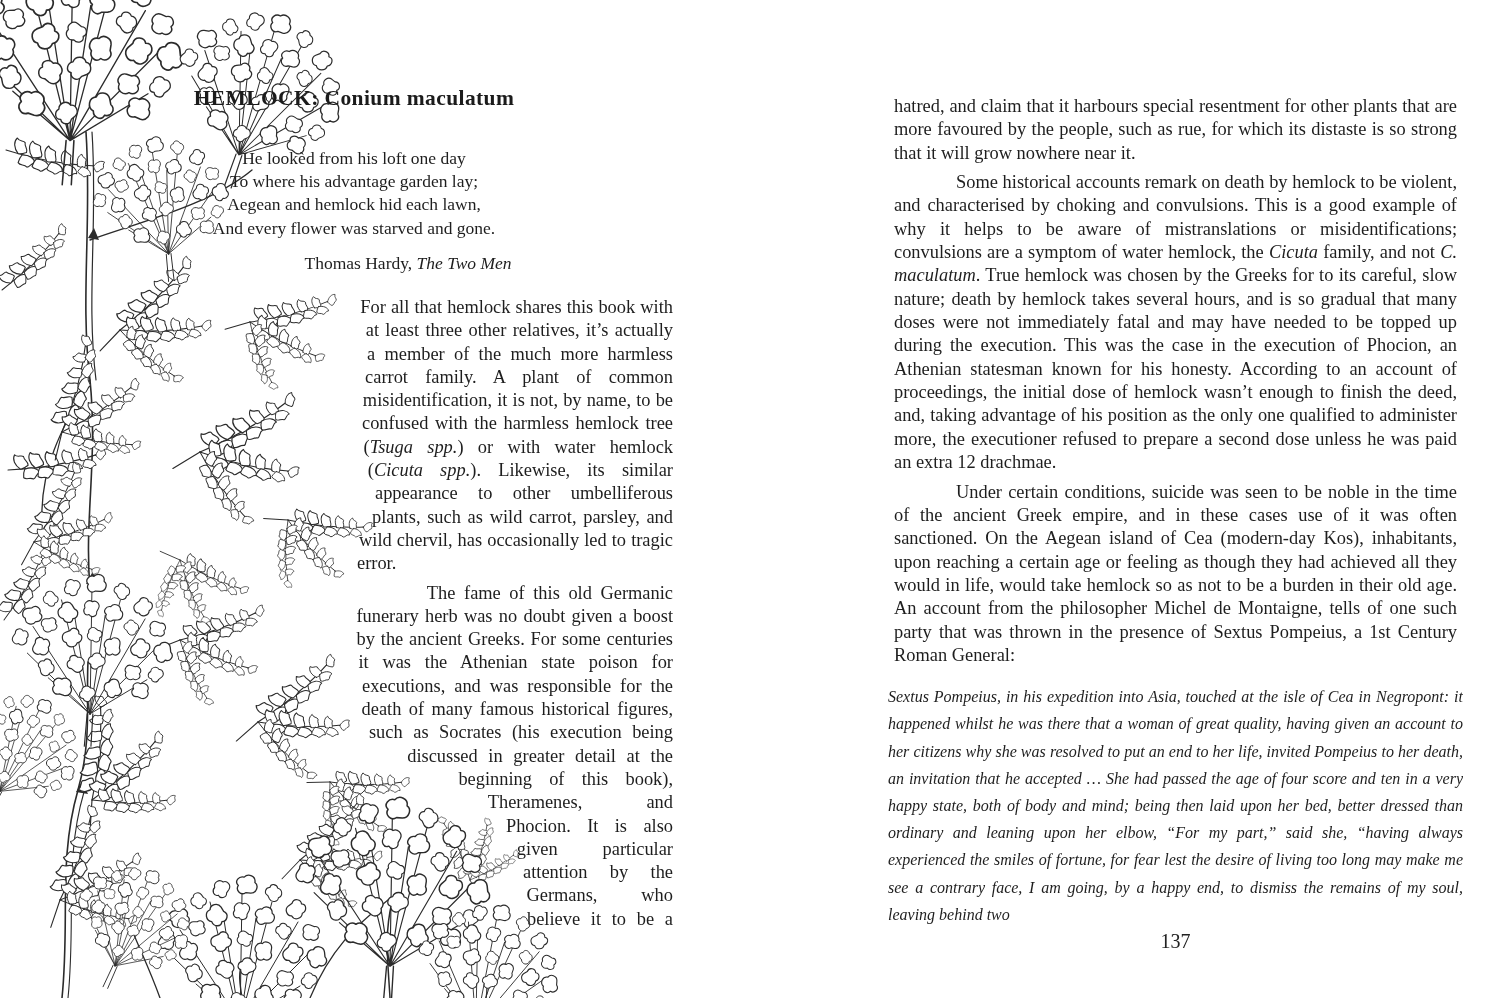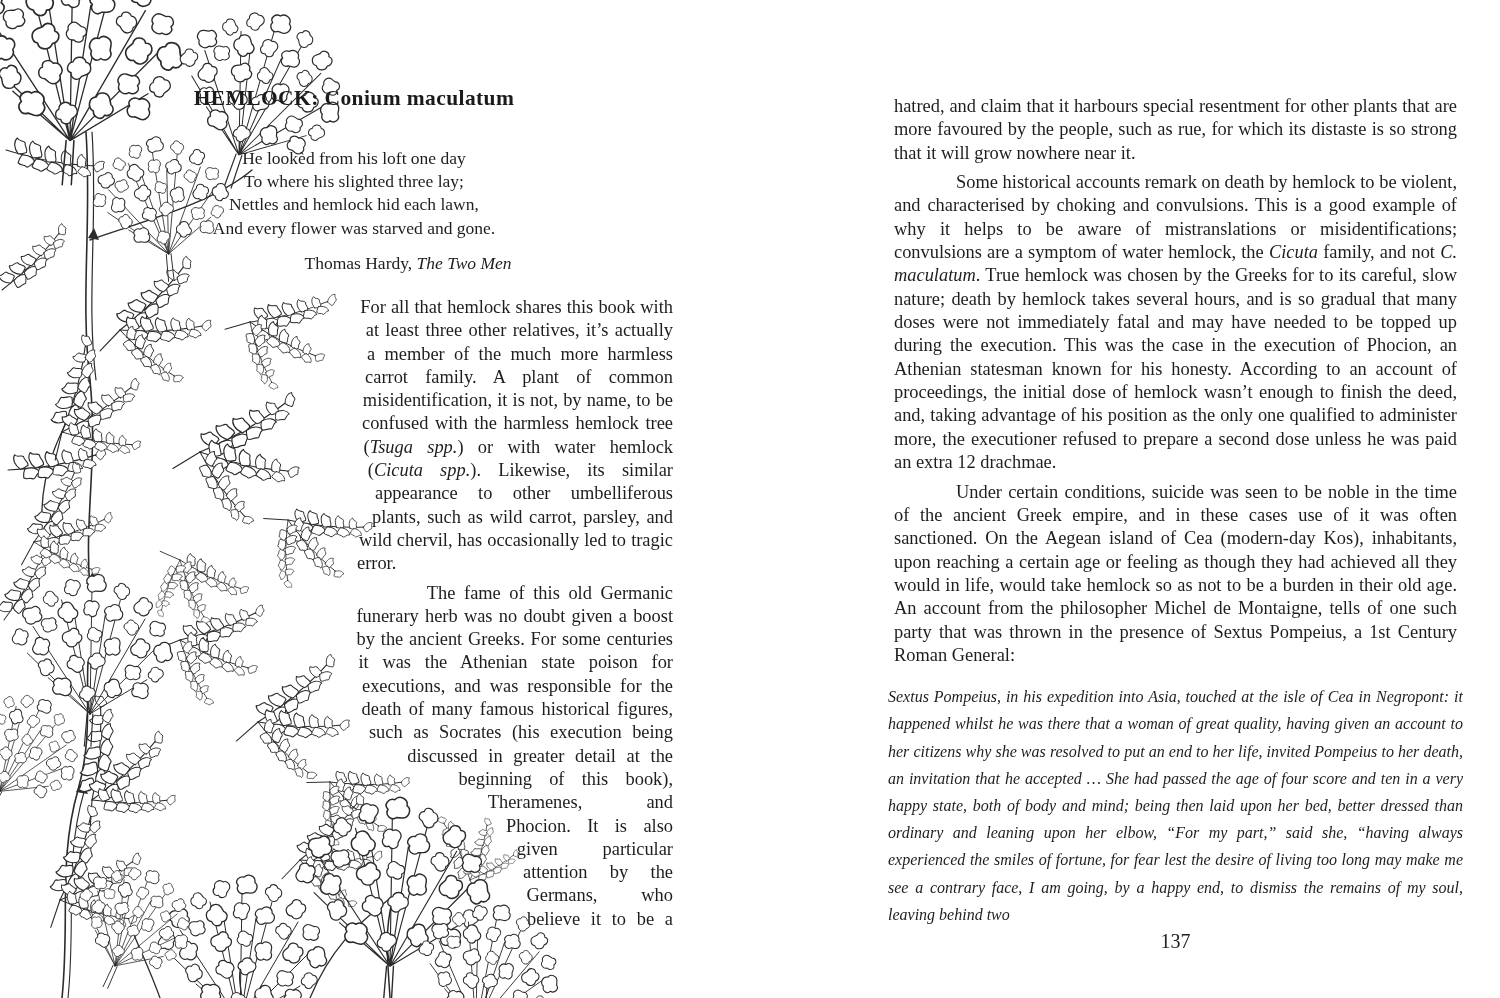--- a/index.html
+++ b/index.html
@@ -172,22 +172,22 @@
     <use href="#um" transform="translate(240,960)"></use>
     <use href="#um" transform="translate(485,975) scale(0.85) rotate(10)"></use>
     <use href="#um" transform="translate(130,925) scale(0.7) rotate(20)"></use>
   </svg>
 
   <div>
     <div class="lp-header">
       <h1 class="lp-title">HEMLOCK: Conium maculatum</h1>
       <div class="poem">
         <div>He lookèd from his loft one day</div>
-        <div>To where his slighted three lay;</div>
-        <div>Nettles and hemlock hid each lawn,</div>
+        <div>To where his advantage garden lay;</div>
+        <div>Aegean and hemlock hid each lawn,</div>
         <div>And every flower was starved and gone.</div>
       </div>
       <div class="poem-attr"><span>Thomas Hardy, </span><i>The Two Men</i></div>
     </div>
 
     <div class="lp-body">
       <div class="wrap-shape"></div>
       <p><span>For all that hemlock shares this book with at least three other relatives, it’s actually a member of the much more harmless carrot family. A plant of common misidentification, it is not, by name, to be confused with the harmless hemlock tree (</span><i>Tsuga spp.</i><span>) or with water hemlock (</span><i>Cicuta spp.</i><span>). Likewise, its similar appearance to other umbelliferous plants, such as wild carrot, parsley, and wild chervil, has occasionally led to tragic error.</span></p>
       <p class="indent"><span>The fame of this old Germanic funerary herb was no doubt given a boost by the ancient Greeks. For some centuries it was the Athenian state poison for executions, and was responsible for the death of many famous historical figures, such as Socrates (his execution being discussed in greater detail at the beginning of this book), Theramenes, and Phocion. It is also given particular attention by the Germans, who believe it to be a plant of great</span></p>
     </div>

